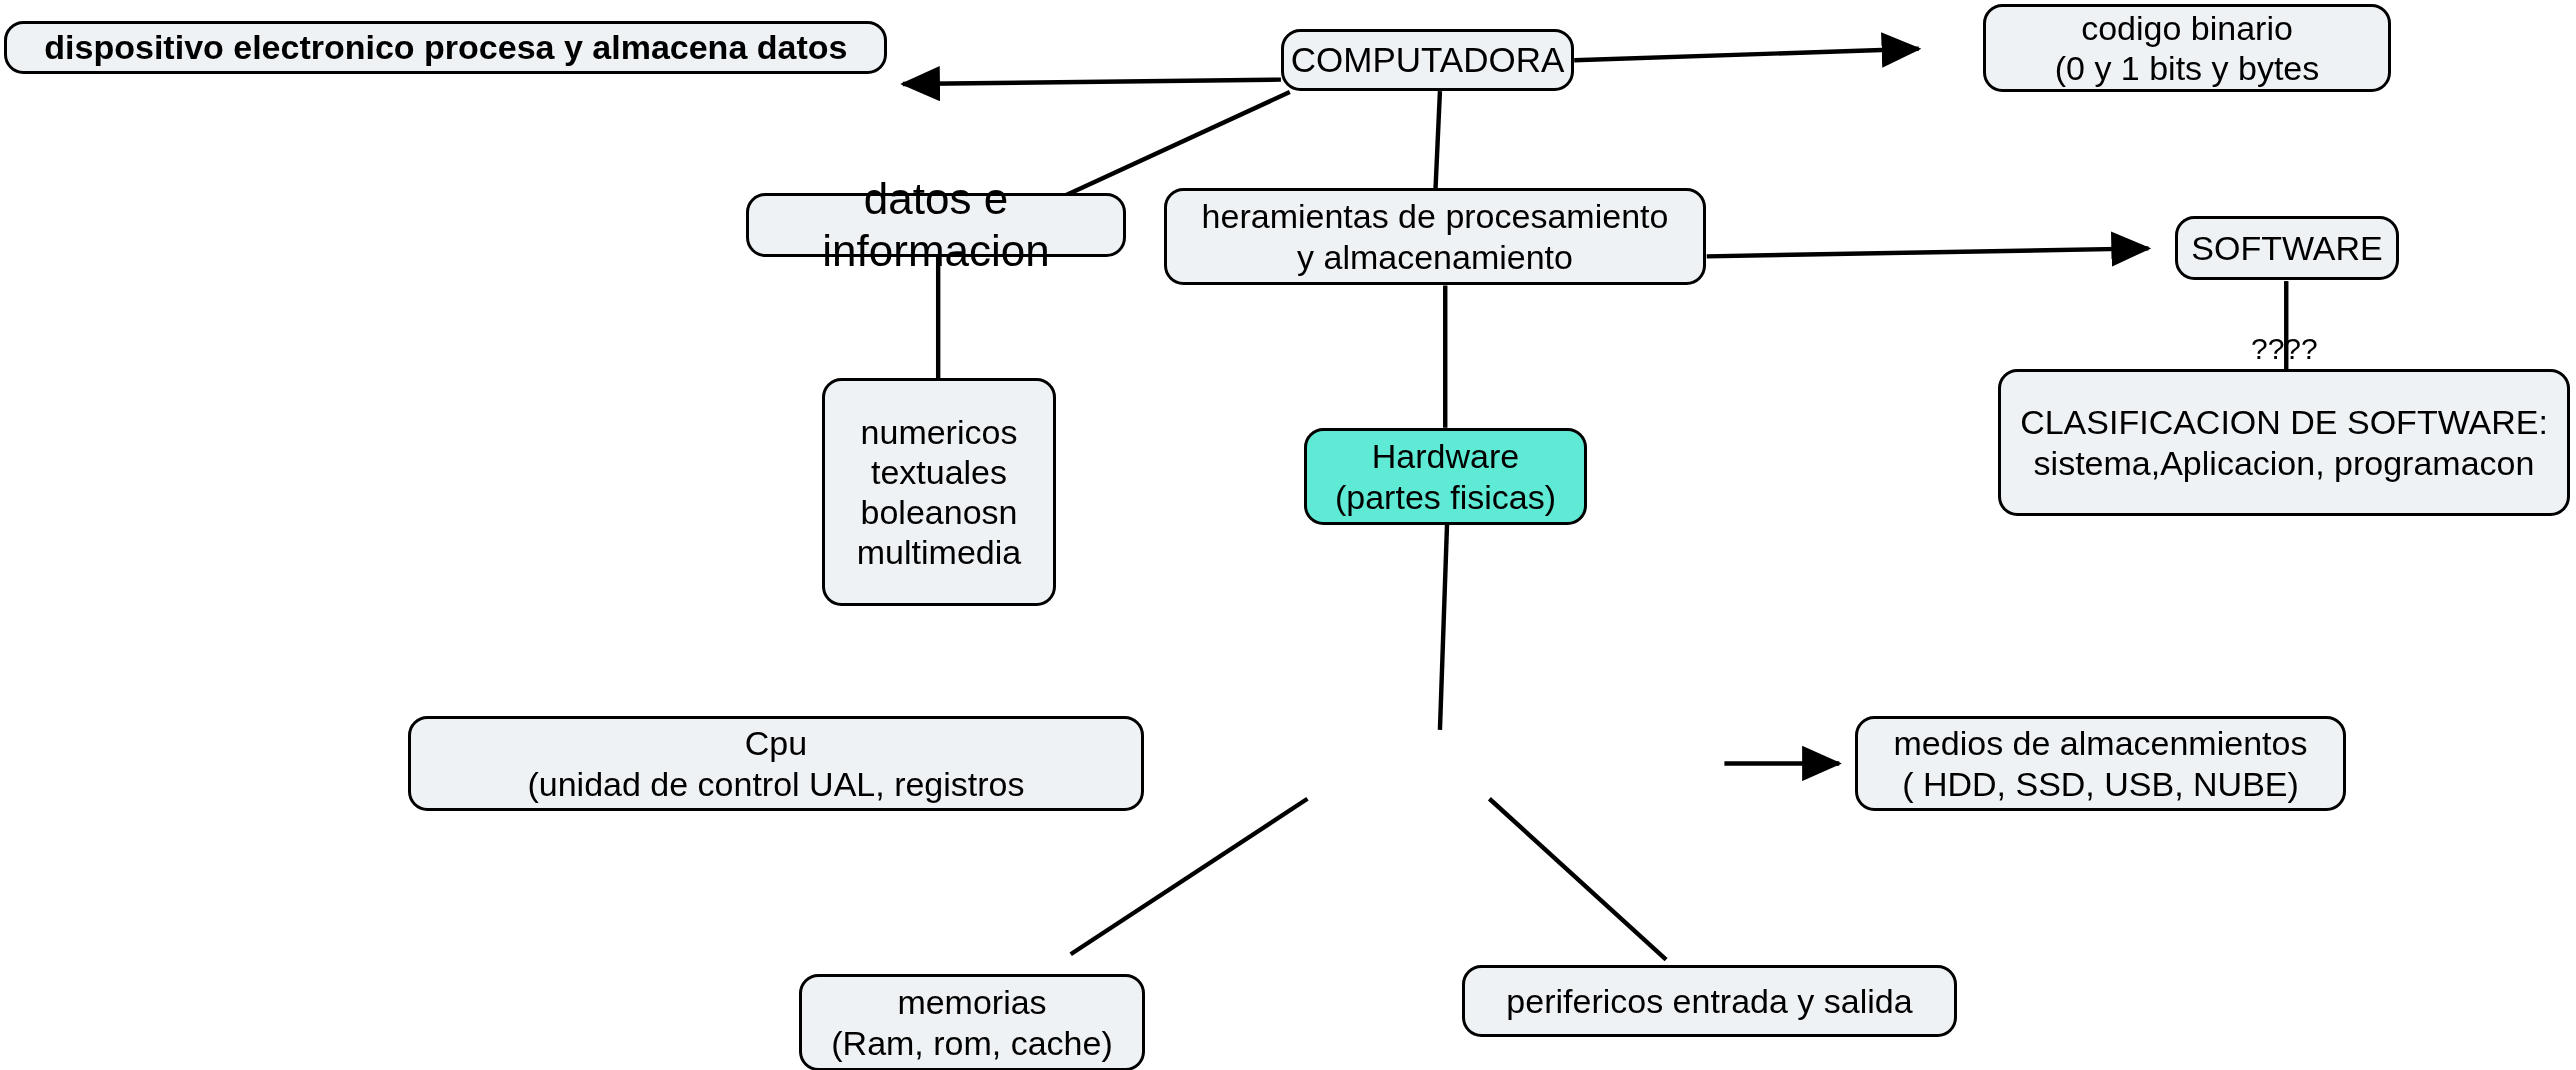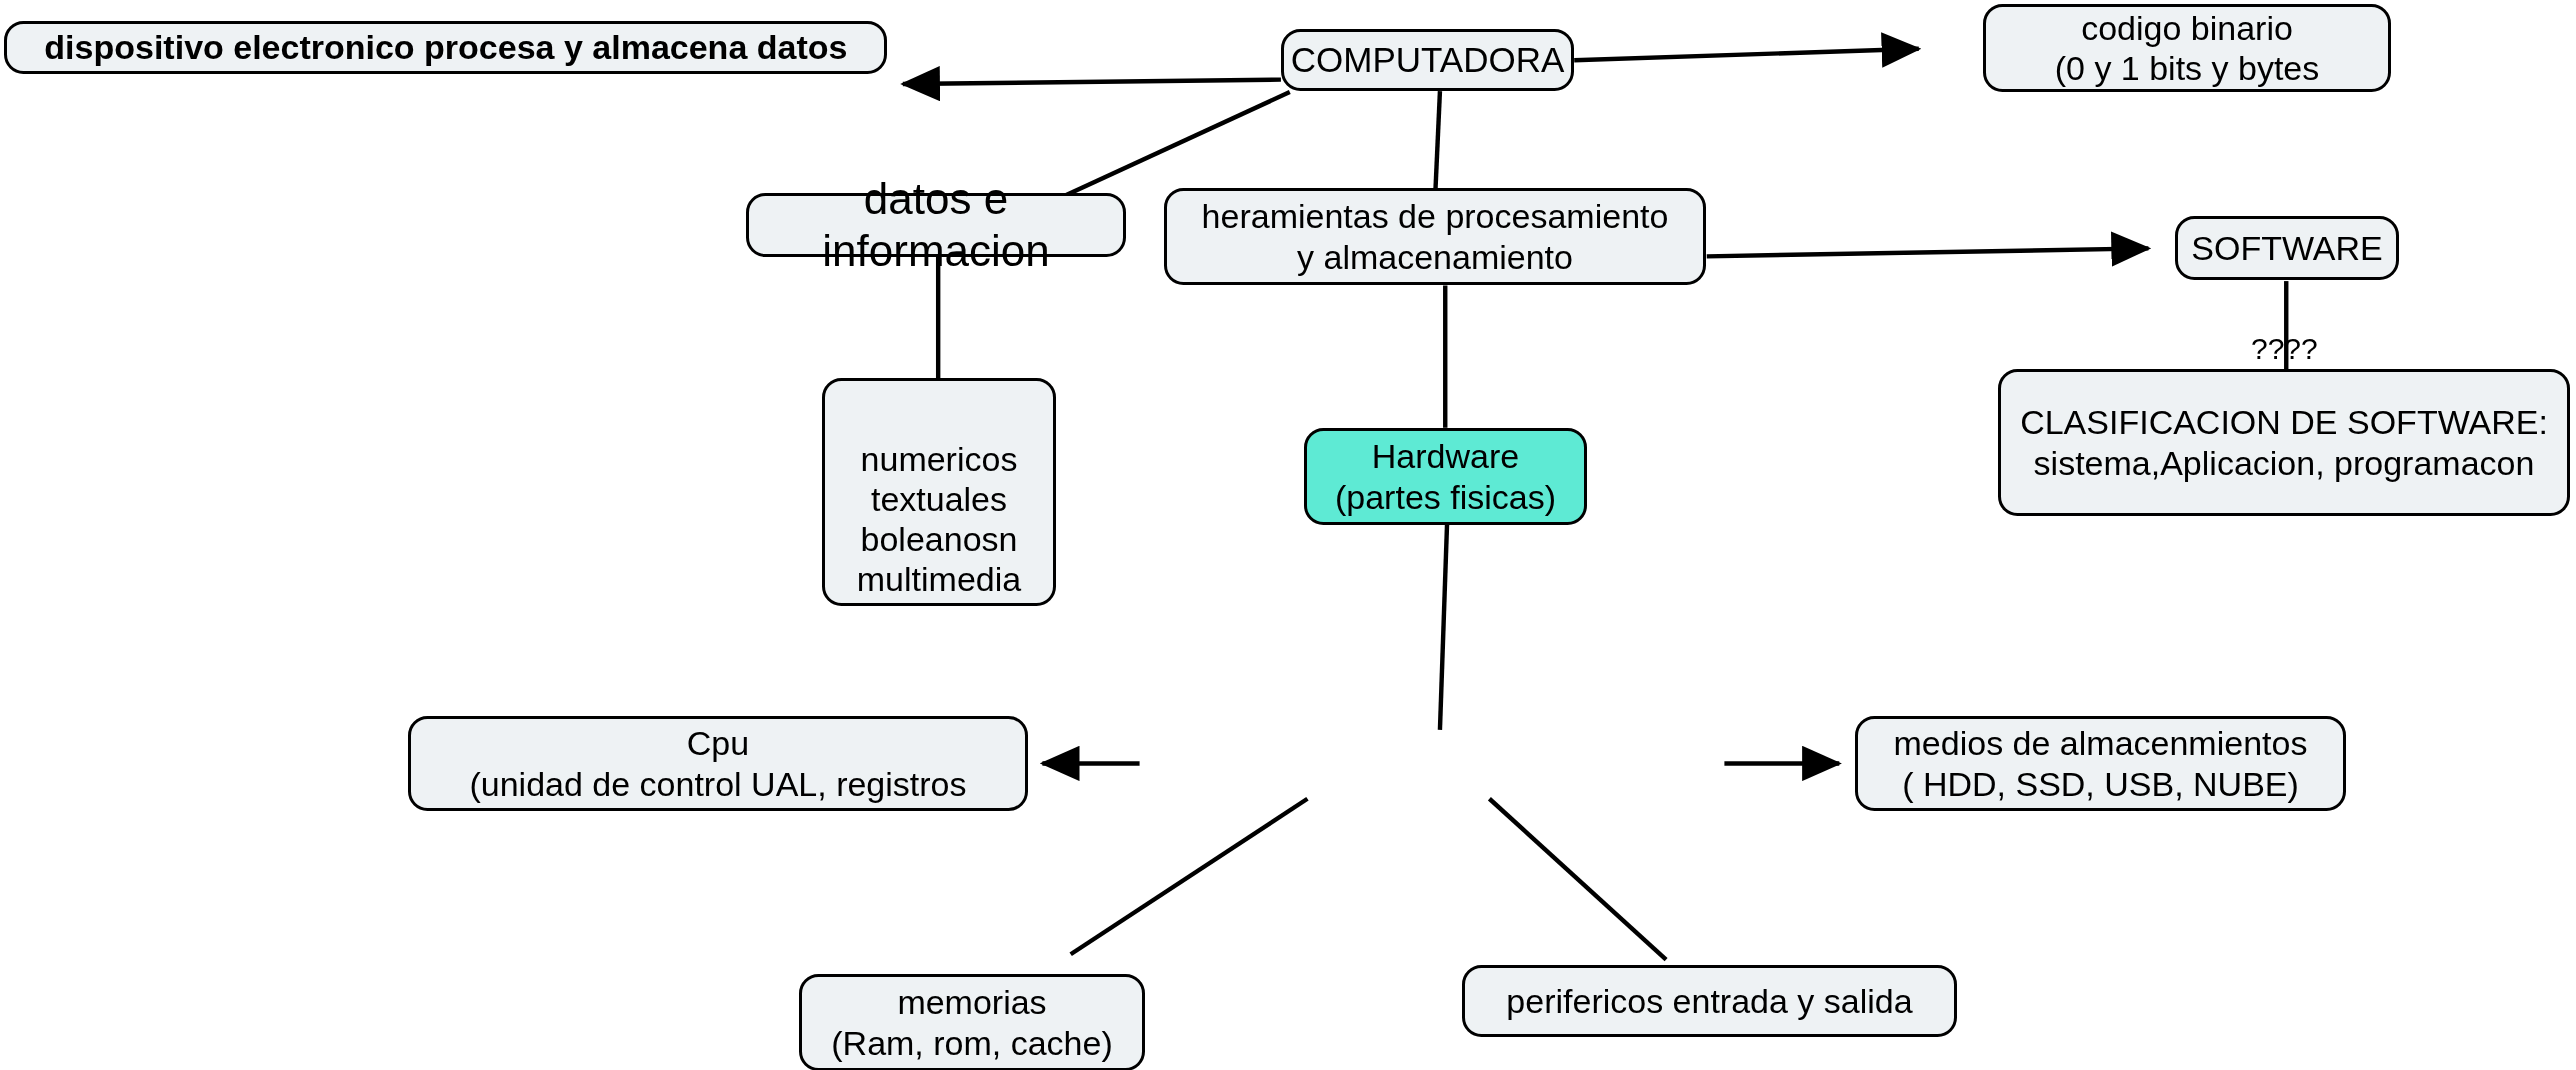--- a/index.html
+++ b/index.html
@@ -34,21 +34,21 @@
     justify-content: center;
     text-align: center;
     color: #000000;
     font-size: 34px;
     line-height: 1.18;
     white-space: pre-line;
     padding: 3.5px 12.4px;
     z-index: 2;
   }
   .node.top-align {
-    align-items: flex-end;
+    align-items: center;
   }
   .edge-label {
     position: absolute;
     font-size: 30px;
     color: #000000;
     background: transparent;
     z-index: 3;
     white-space: nowrap;
   }
 </style>
@@ -128,21 +128,21 @@
 boleanosn
 multimedia</span>
   </div>
 
   <div class="node" style="left: 1304px; top: 428px; width: 283px; height: 97px; font-size: 34px; background: #5eead4; border-color: rgb(0, 0, 0); color: rgb(0, 0, 0);">
     <span>Hardware
 (partes fisicas)</span>
   </div>
 
 
-  <div class="node" style="left: 408px; top: 716px; width: 620px; height: 95px; font-size: 34px; background: rgb(238, 242, 244); border-color: rgb(0, 0, 0); color: rgb(0, 0, 0);">
+  <div class="node" style="left: 408px; top: 716px; width: 736px; height: 95px; font-size: 34px; background: rgb(238, 242, 244); border-color: rgb(0, 0, 0); color: rgb(0, 0, 0);">
     <span>Cpu
 (unidad de control UAL, registros</span>
   </div>
 
   <div class="node" style="left: 1855px; top: 716px; width: 491px; height: 95px; font-size: 34px; background: rgb(238, 242, 244); border-color: rgb(0, 0, 0); color: rgb(0, 0, 0);">
     <span>medios de almacenmientos
 ( HDD, SSD, USB, NUBE)</span>
   </div>
 
   <div class="node" style="left: 799px; top: 954px; width: 346px; height: 97px; font-size: 34px; background: rgb(238, 242, 244); border-color: rgb(0, 0, 0); color: rgb(0, 0, 0); margin-top: 20px;">

